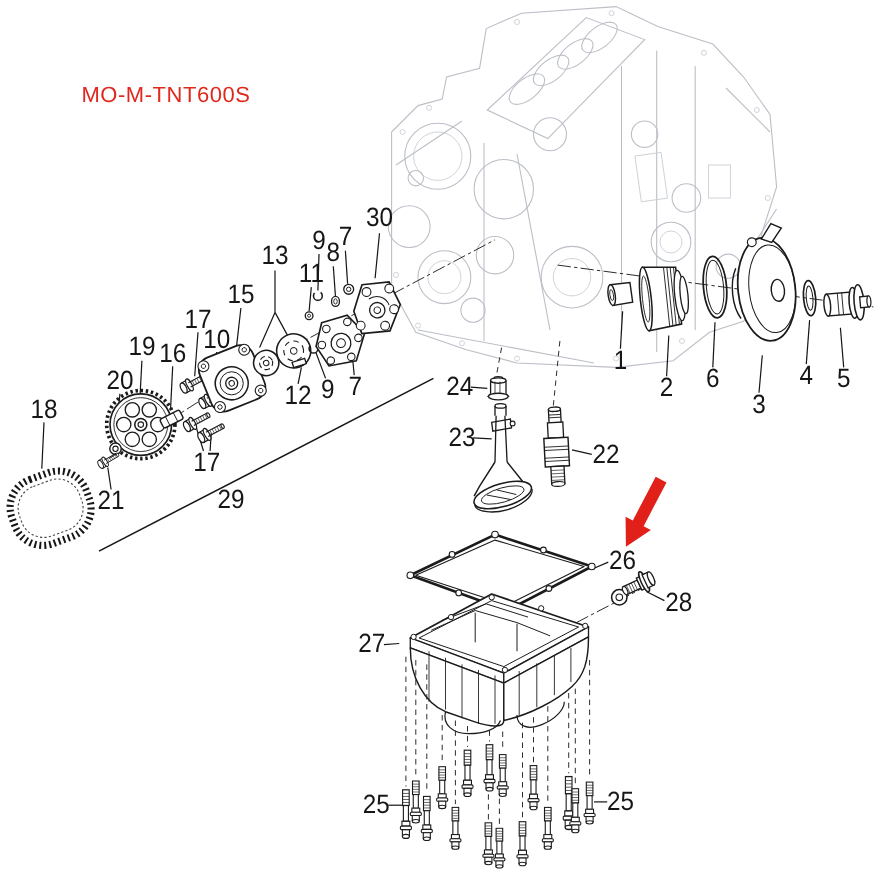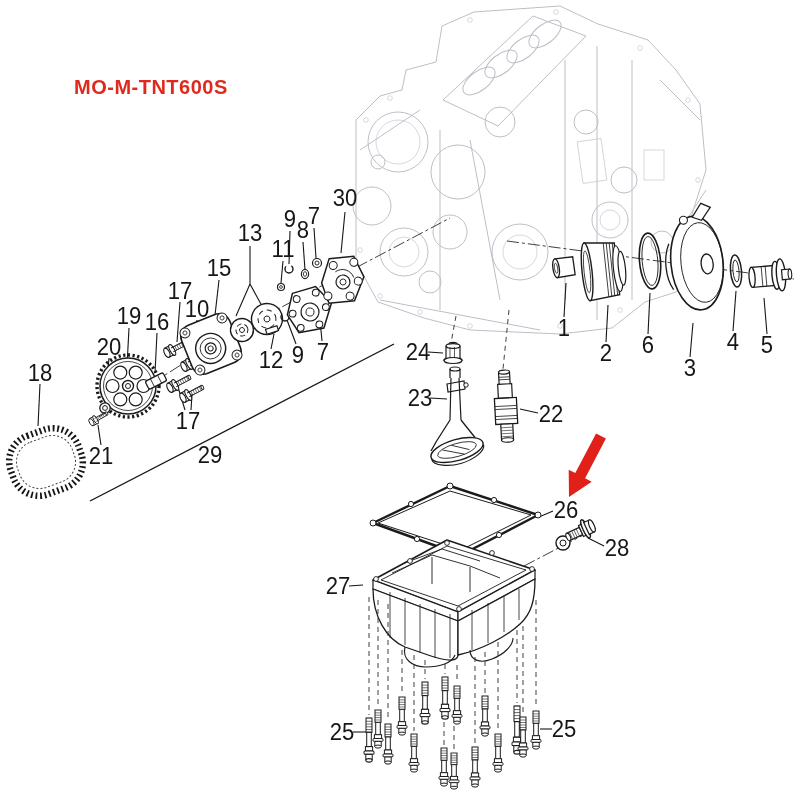--- a/index.html
+++ b/index.html
@@ -1,19 +1,19 @@
 <!DOCTYPE html>
 <html><head>
 <meta charset="utf-8">
 <style>
   html,body{margin:0;padding:0;background:#fff;}
   .stage{position:relative;width:800px;height:800px;background:#fff;overflow:hidden;
          font-family:"Liberation Sans",sans-serif;}
   .stage svg{position:absolute;left:0;top:0;}
-  .title{position:absolute;left:74px;top:76px;font-size:20px;font-weight:700;
+  .title{position:absolute;left:74px;top:76px;font-size:20px;font-weight:400;
          color:#e0291e;letter-spacing:.5px;white-space:nowrap;}
   .plabel{position:absolute;transform:translate(-50%,-50%) scaleX(.92);
           font-size:24px;font-weight:400;color:#161616;line-height:1;}
   .eng{stroke:#b4b8c0;fill:none;stroke-width:1;}
   .eng2{stroke:#c4c8cf;fill:none;stroke-width:.8;}
   .ln{stroke:#161616;fill:none;}
   .pt{stroke:#1b1b1b;fill:#fff;}
   .ptn{stroke:#1b1b1b;fill:none;}
   .lead{stroke:#161616;stroke-width:1.1;fill:none;}
   .dash{stroke:#2a2a2a;stroke-width:.9;fill:none;stroke-dasharray:5 4;}

